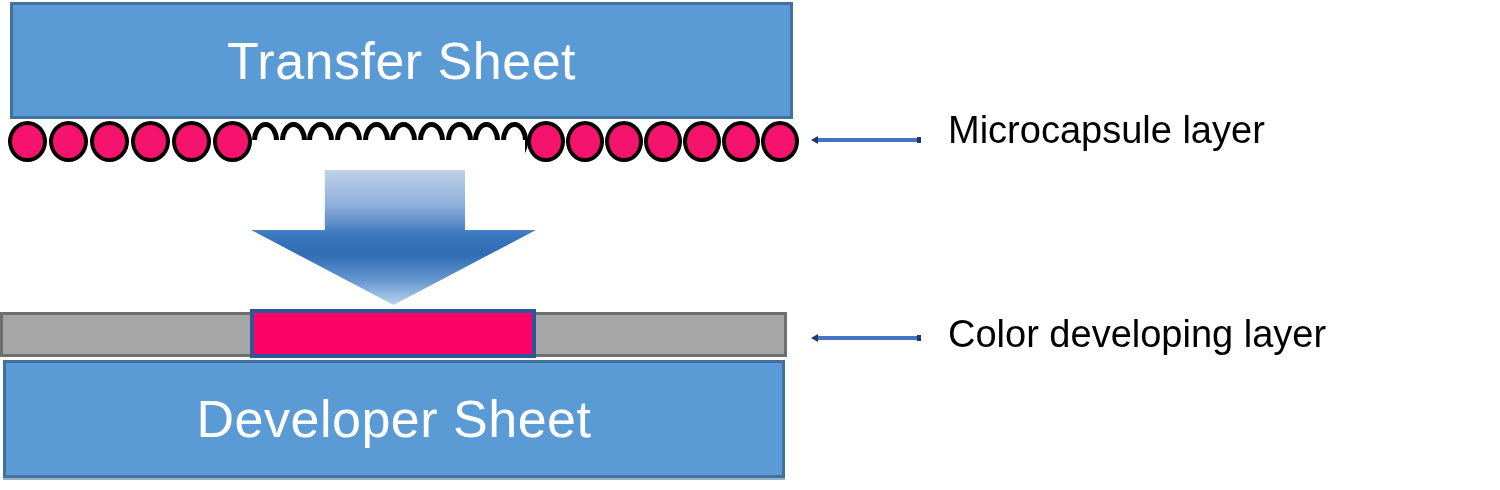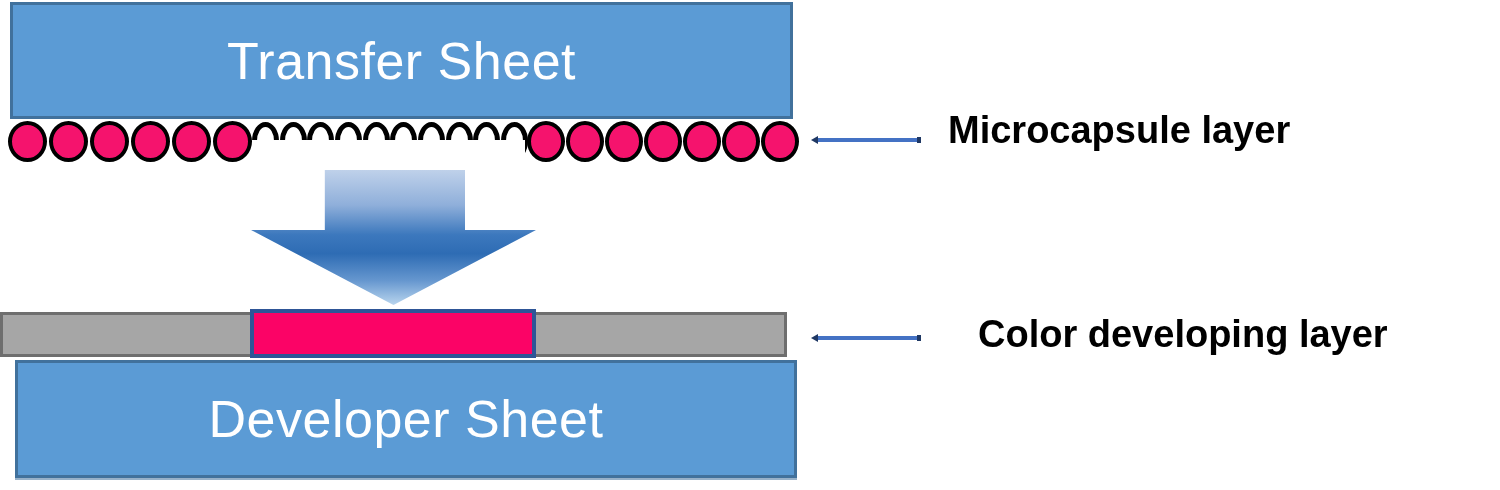--- a/index.html
+++ b/index.html
@@ -34,21 +34,21 @@
   .sheet{
     position:absolute;box-sizing:border-box;
     background:var(--sheet-blue);
     border:3px solid var(--sheet-border);
     display:flex;align-items:center;justify-content:center;
     color:var(--sheet-text);
     font-size:52px;line-height:1;
     letter-spacing:0.5px;
   }
   .transfer-sheet{left:10px;top:2px;width:783px;height:117px;align-items:center;}
-  .developer-sheet{left:3px;top:360px;width:782px;height:118px;box-shadow:0 2px 0 rgba(65,113,156,.55);margin-left:12px;}
+  .developer-sheet{left:3px;top:360px;width:782px;height:118px;box-shadow:0 2px 0 rgba(65,113,156,.55);}
 
   
   .capsule-row{position:absolute;top:121px;display:flex;align-items:flex-start;}
   .capsules-left{left:8px;width:244px;gap:2px;}
   .capsules-right{left:527px;width:272px;gap:1px;}
   .capsule{
     box-sizing:border-box;flex:0 0 auto;
     width:39px;height:41px;border-radius:50%;
     background:var(--capsule-pink);
     border:4px solid var(--capsule-outline);
@@ -105,24 +105,24 @@
   }
   .connector::after{
     content:"";position:absolute;right:-3px;top:-1px;
     width:4px;height:6px;background:var(--connector-end);
   }
   .connector-1{top:138px;}
   .connector-2{top:336px;}
   .annotation{
     position:absolute;left:948px;
     color:var(--label-text);
-    font-size:38px;font-weight:bold;line-height:1.1;white-space:nowrap;
+    font-size:38px;font-weight:normal;line-height:1.1;white-space:nowrap;
   }
   .annotation-1{top:110px;}
-  .annotation-2{top:314px;margin-left:30px;}
+  .annotation-2{top:314px;}
 </style>
 </head>
 <body>
 
 <div class="stage">
 
   <div class="sheet transfer-sheet">
     <span>Transfer Sheet</span>
   </div>
 

